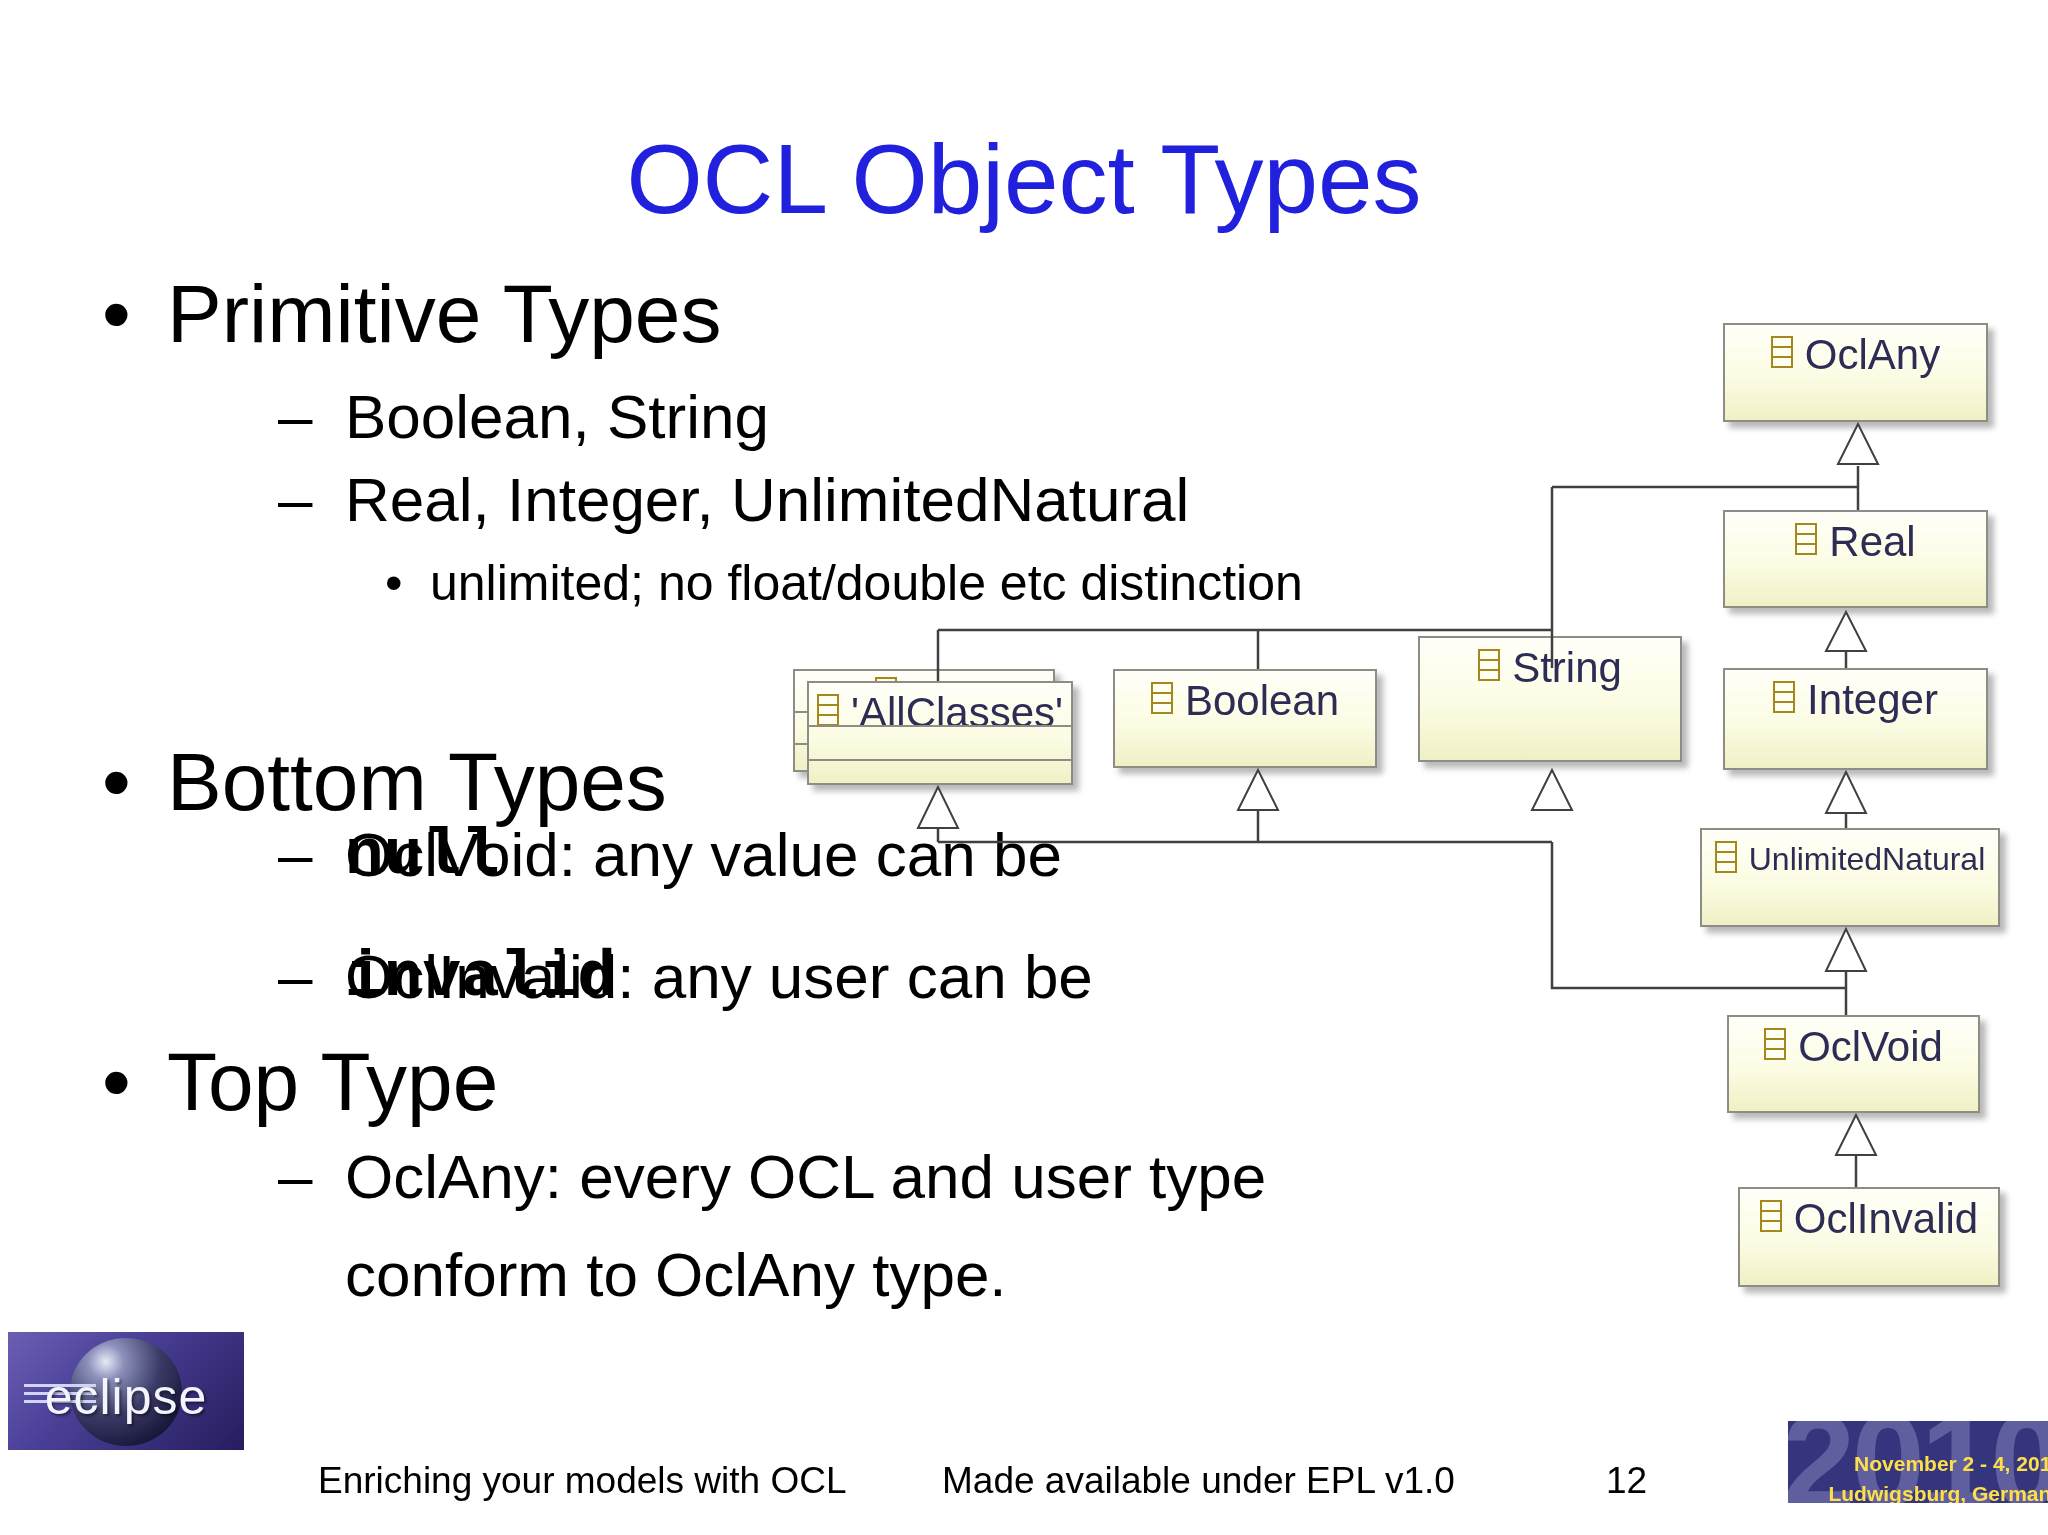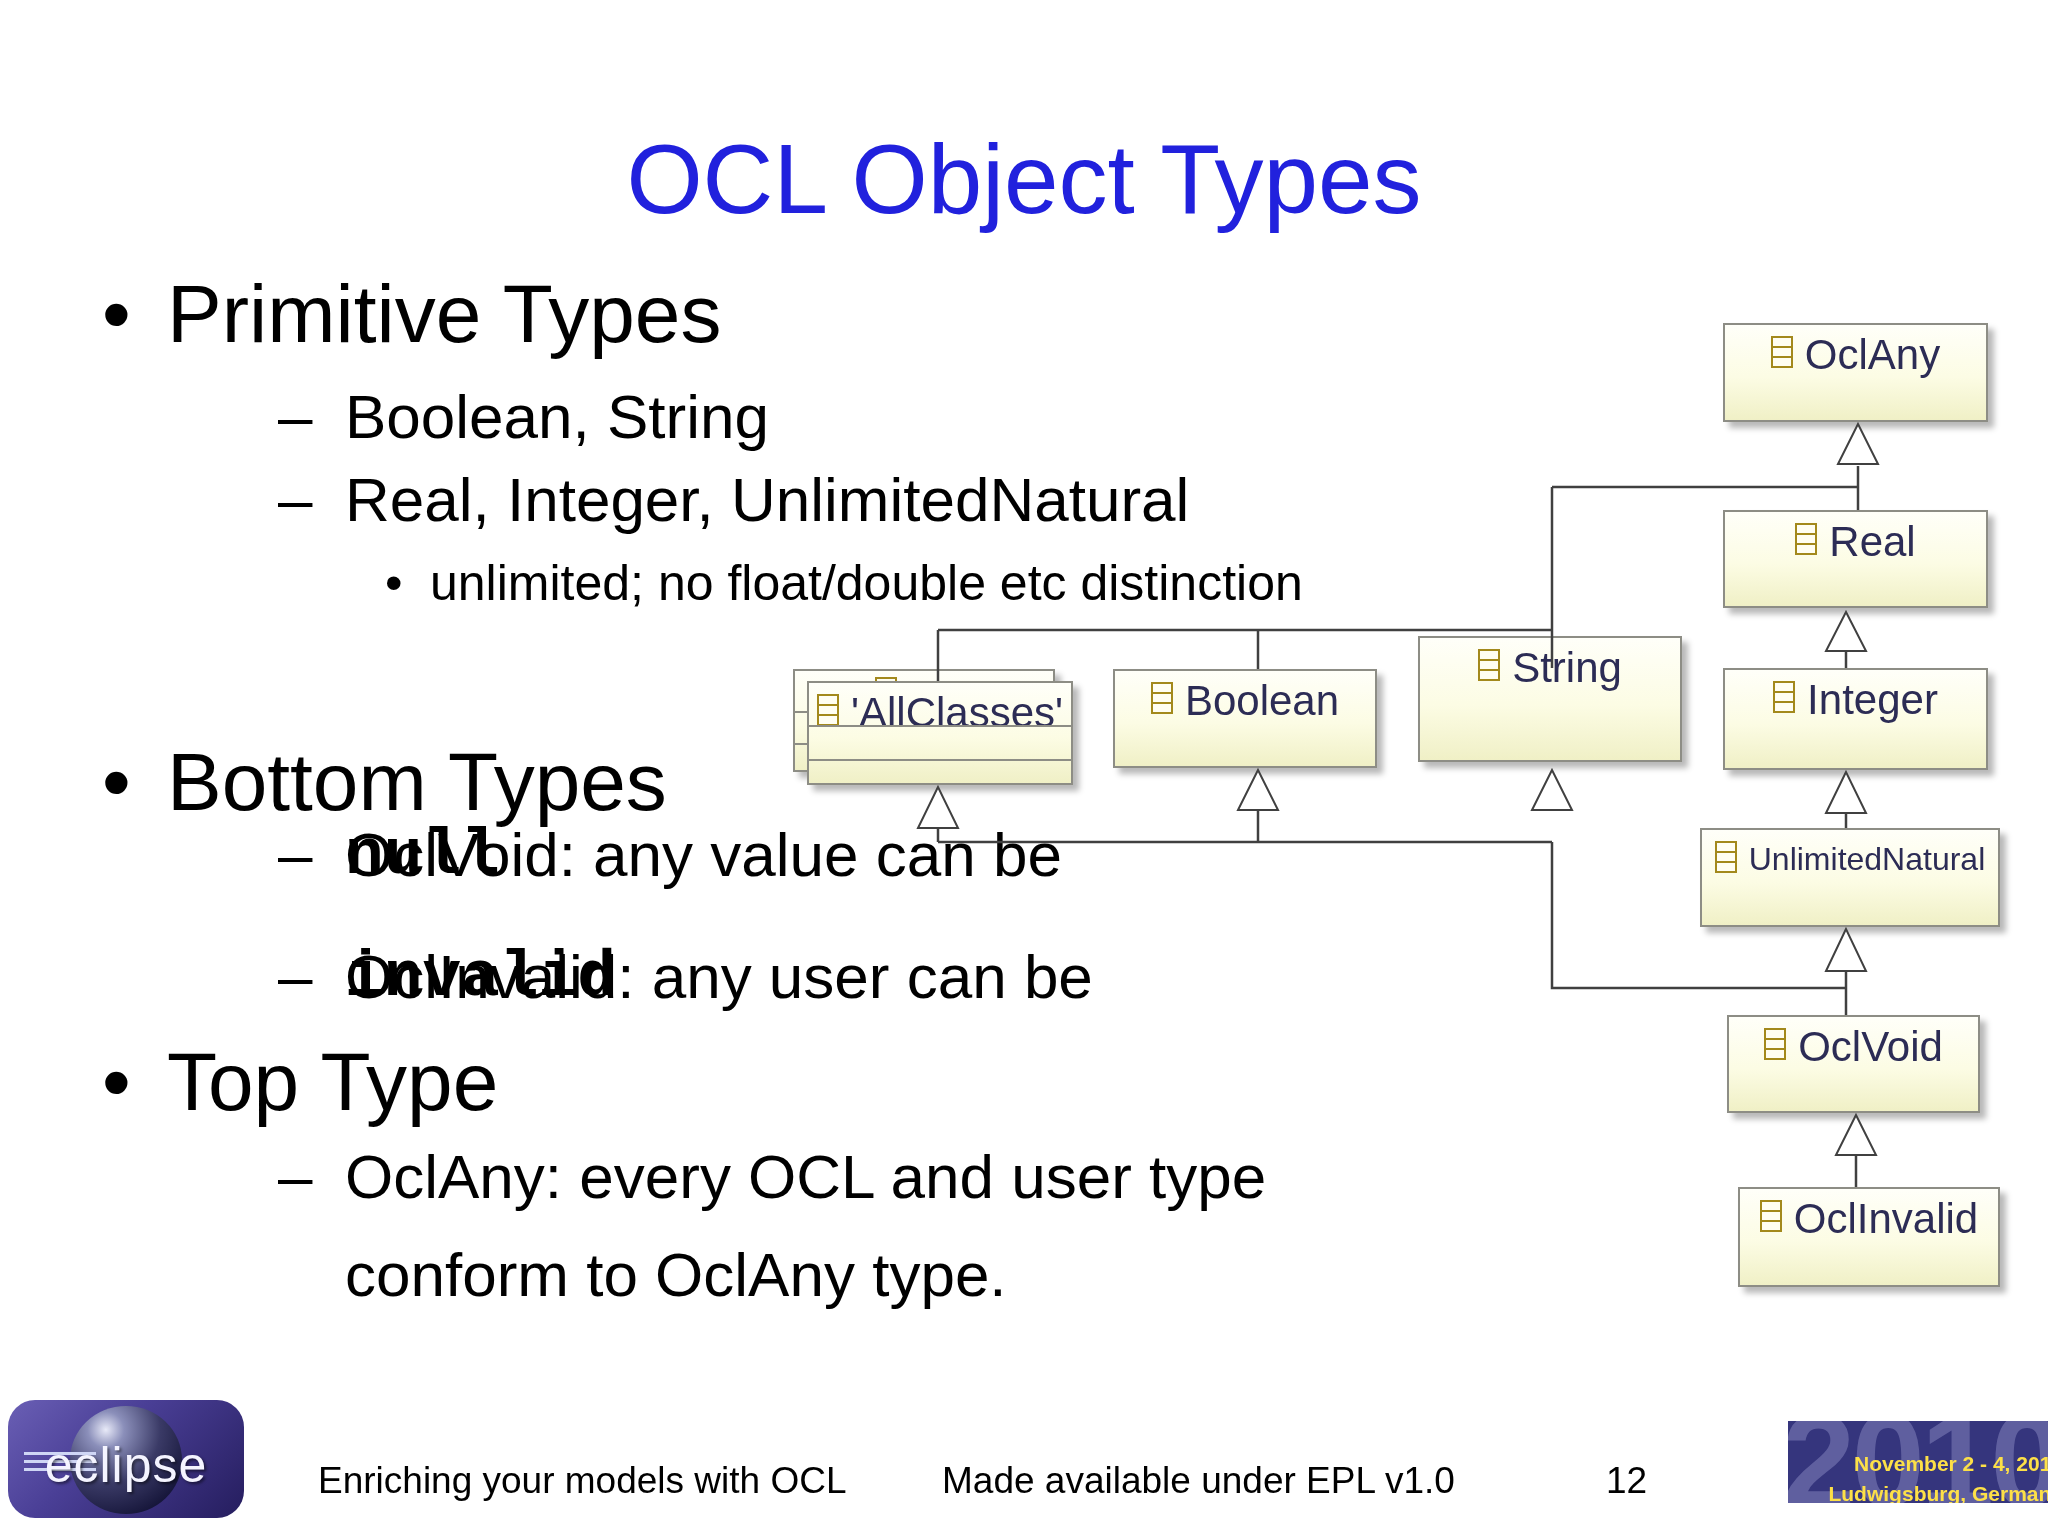--- a/index.html
+++ b/index.html
@@ -30,22 +30,22 @@
   .ulabel{font-size:42px;color:#2c2c55;line-height:1;white-space:nowrap;}
   .comp{position:absolute;left:0;right:0;height:2px;background:#8d8d85;}
   .backbox{z-index:1;}
   .backicon{position:absolute;left:80px;top:4px;}
 
   
   .net{position:absolute;left:0;top:0;width:2048px;height:1535px;z-index:5;pointer-events:none;}
 
   
   .footer-text{position:absolute;top:1462px;font-size:37px;line-height:1;white-space:nowrap;}
-  .logo{position:absolute;left:8px;top:1400px;width:236px;height:118px;overflow:hidden;
-        background:linear-gradient(135deg,#6a5fb5 0%,#4a3f96 40%,#251d5e 100%);border-radius:27px;}
+  .logo{position:absolute;left:8px;top:1332px;width:236px;height:118px;overflow:hidden;
+        background:linear-gradient(135deg,#6a5fb5 0%,#4a3f96 40%,#251d5e 100%);}
   .logo-sphere{position:absolute;left:62px;top:6px;width:112px;height:108px;border-radius:50%;
         background:radial-gradient(circle at 32% 22%, #e8eaf8 0%, #8b8fba 16%, #3a3a66 48%, #16163a 80%);}
   .logo-lines{position:absolute;left:16px;top:52px;width:72px;height:19px;
         background:repeating-linear-gradient(180deg,#cfd6f5 0 3px, rgba(0,0,0,0) 3px 8px);}
   .logo-text{position:absolute;left:0;right:0;top:36px;text-align:center;font-size:50px;
         color:#f4f4ff;letter-spacing:1px;text-shadow:2px 2px 3px rgba(0,0,0,0.5);}
   .badge{position:absolute;left:1748px;top:1421px;width:287px;height:82px;background:#35357d;
         overflow:hidden;margin-left:40px;}
   .badge-year{position:absolute;left:-6px;top:-26px;font-size:132px;font-weight:bold;
         color:rgba(165,165,215,0.38);letter-spacing:-4px;line-height:1;}

